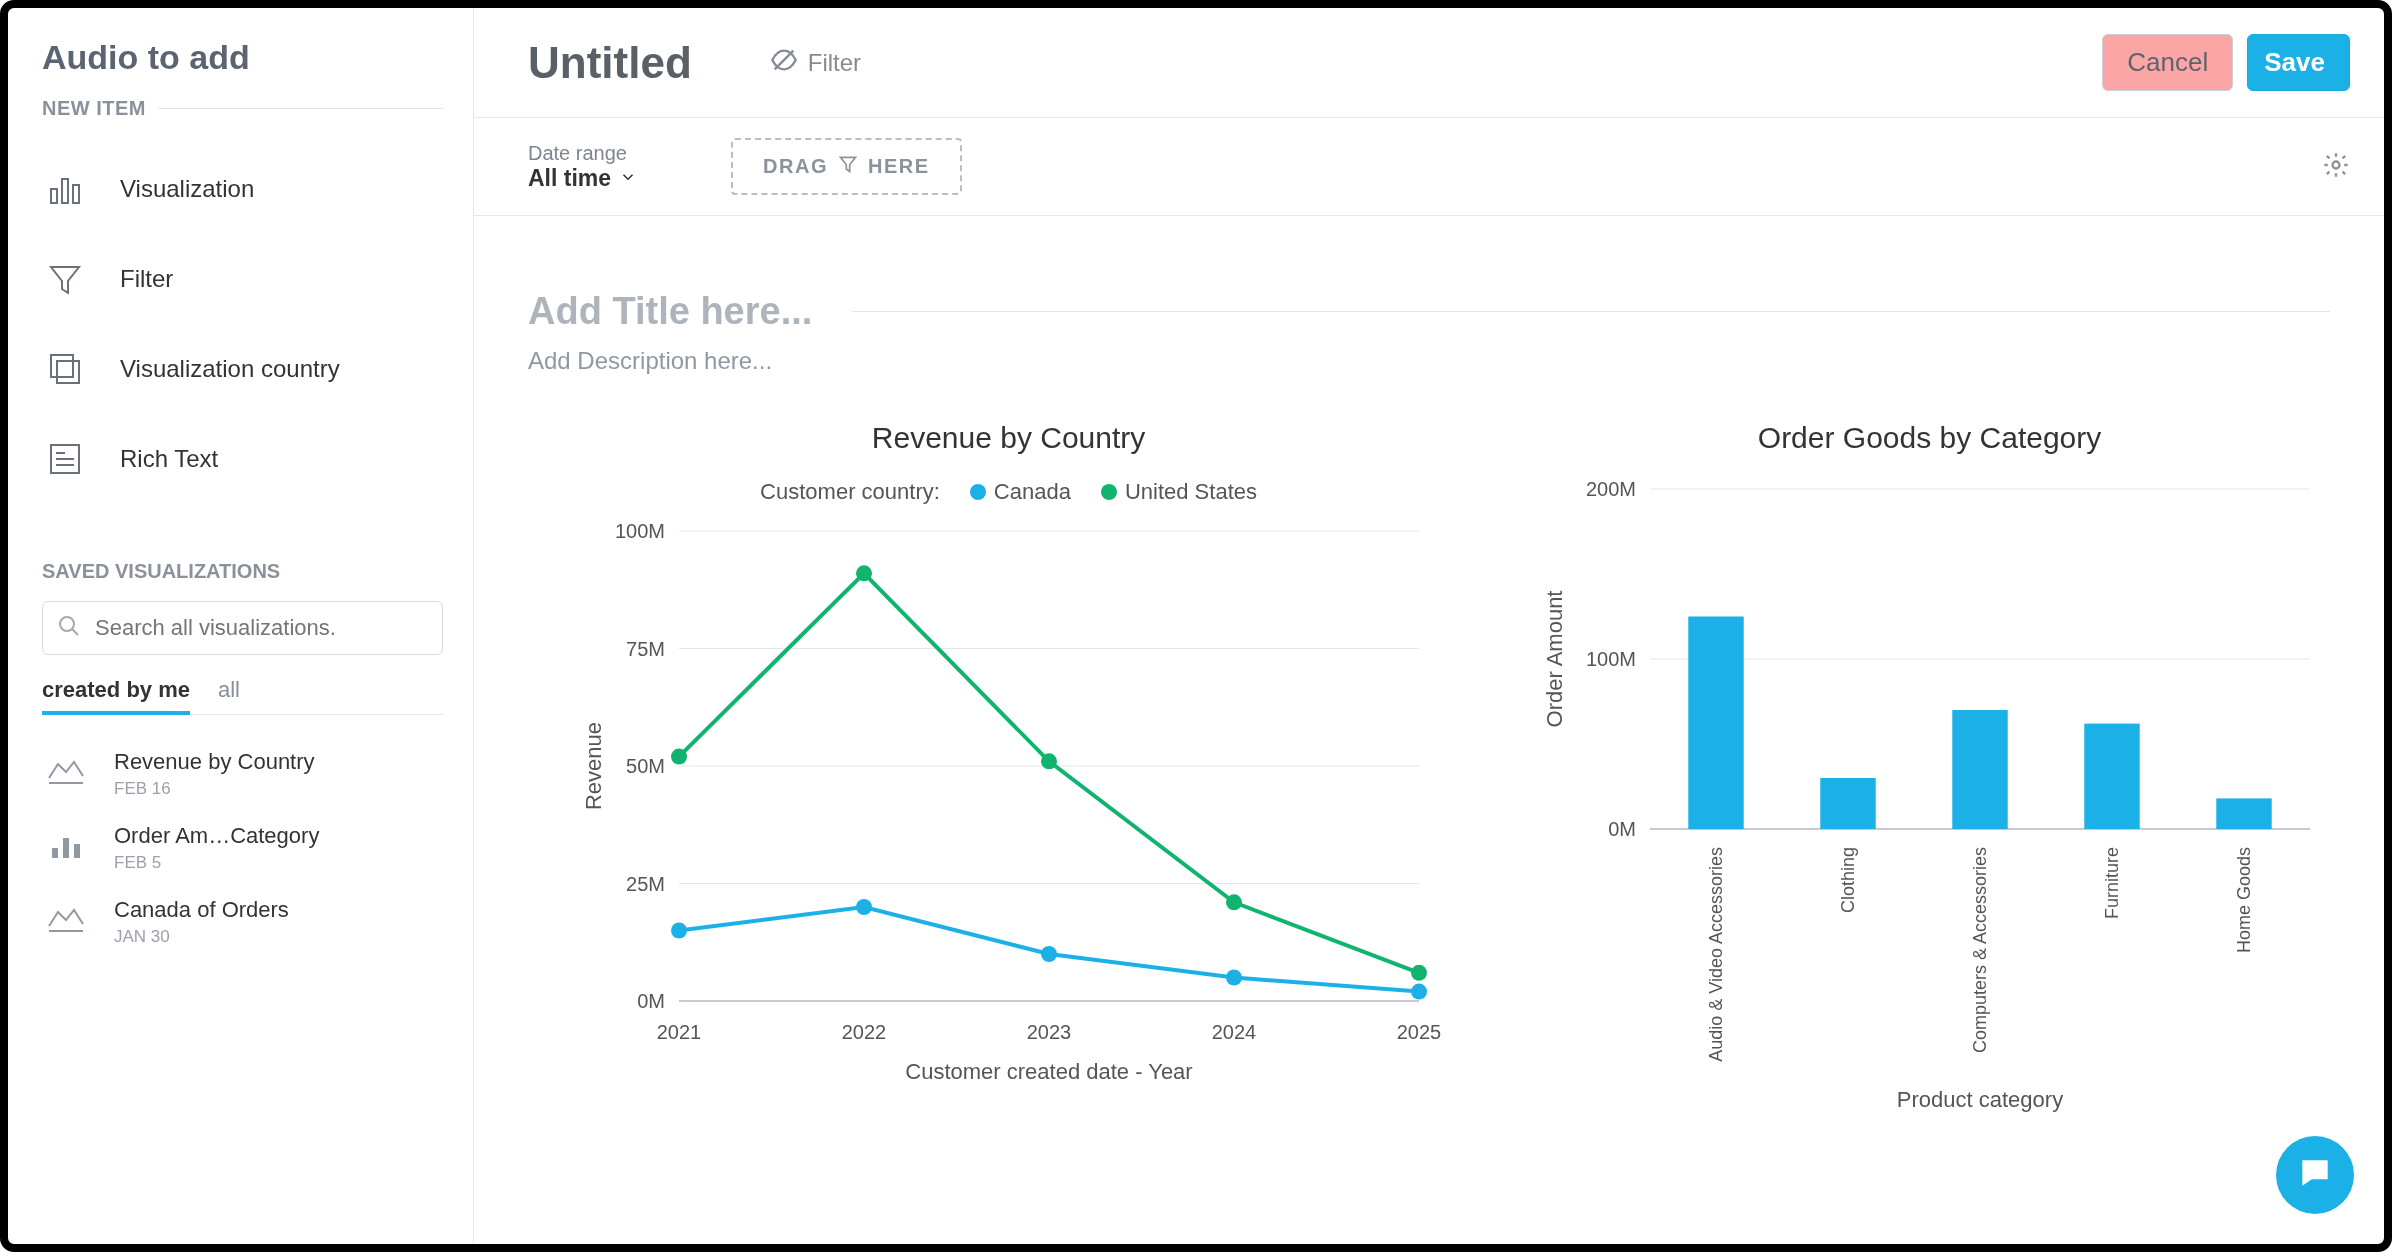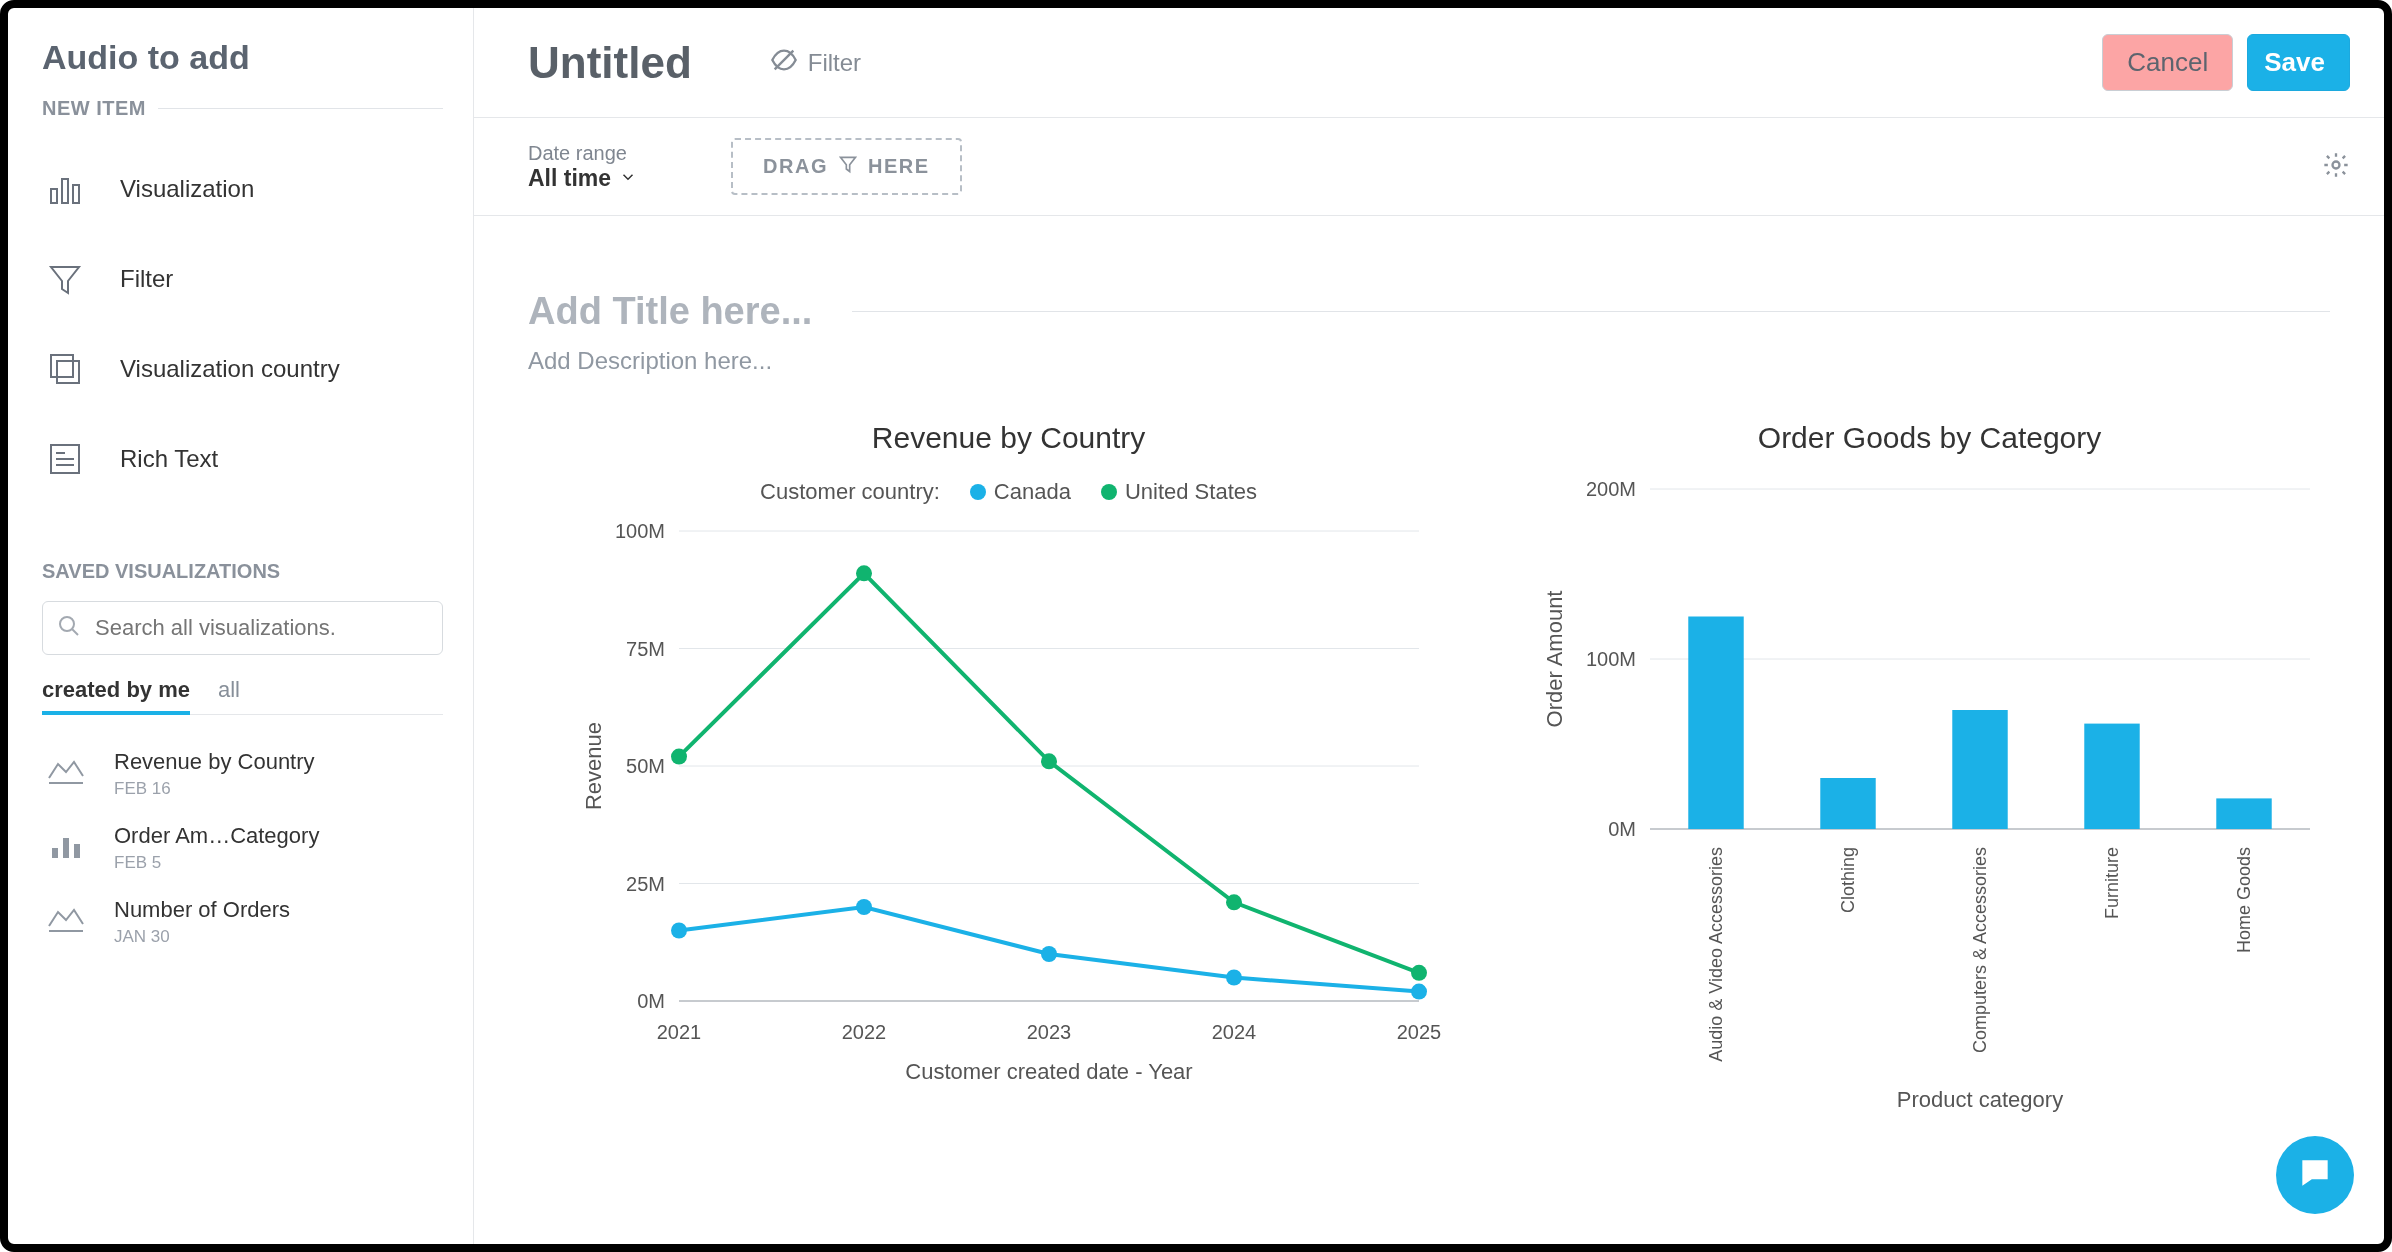--- a/index.html
+++ b/index.html
@@ -154,21 +154,21 @@
         </div>
       </div>
       <div class="sb-saveditem">
         <span class="si-ic">
           <svg width="40" height="30" viewBox="0 0 40 30" fill="none" stroke="currentColor" stroke-width="2">
               <polyline points="3,22 12,8 20,16 28,6 37,20"></polyline>
               <line x1="3" y1="27" x2="37" y2="27"></line>
             </svg>
         </span>
         <div>
-          <div class="si-t">Number of Orders</div>
+          <div class="si-t">Canada of Orders</div>
           <div class="si-d">JAN 30</div>
         </div>
       </div>
     </div>
   </aside>
 
   <main class="main">
     <div class="topbar">
       <div class="pg-title">Untitled</div>
       <div class="priv">

